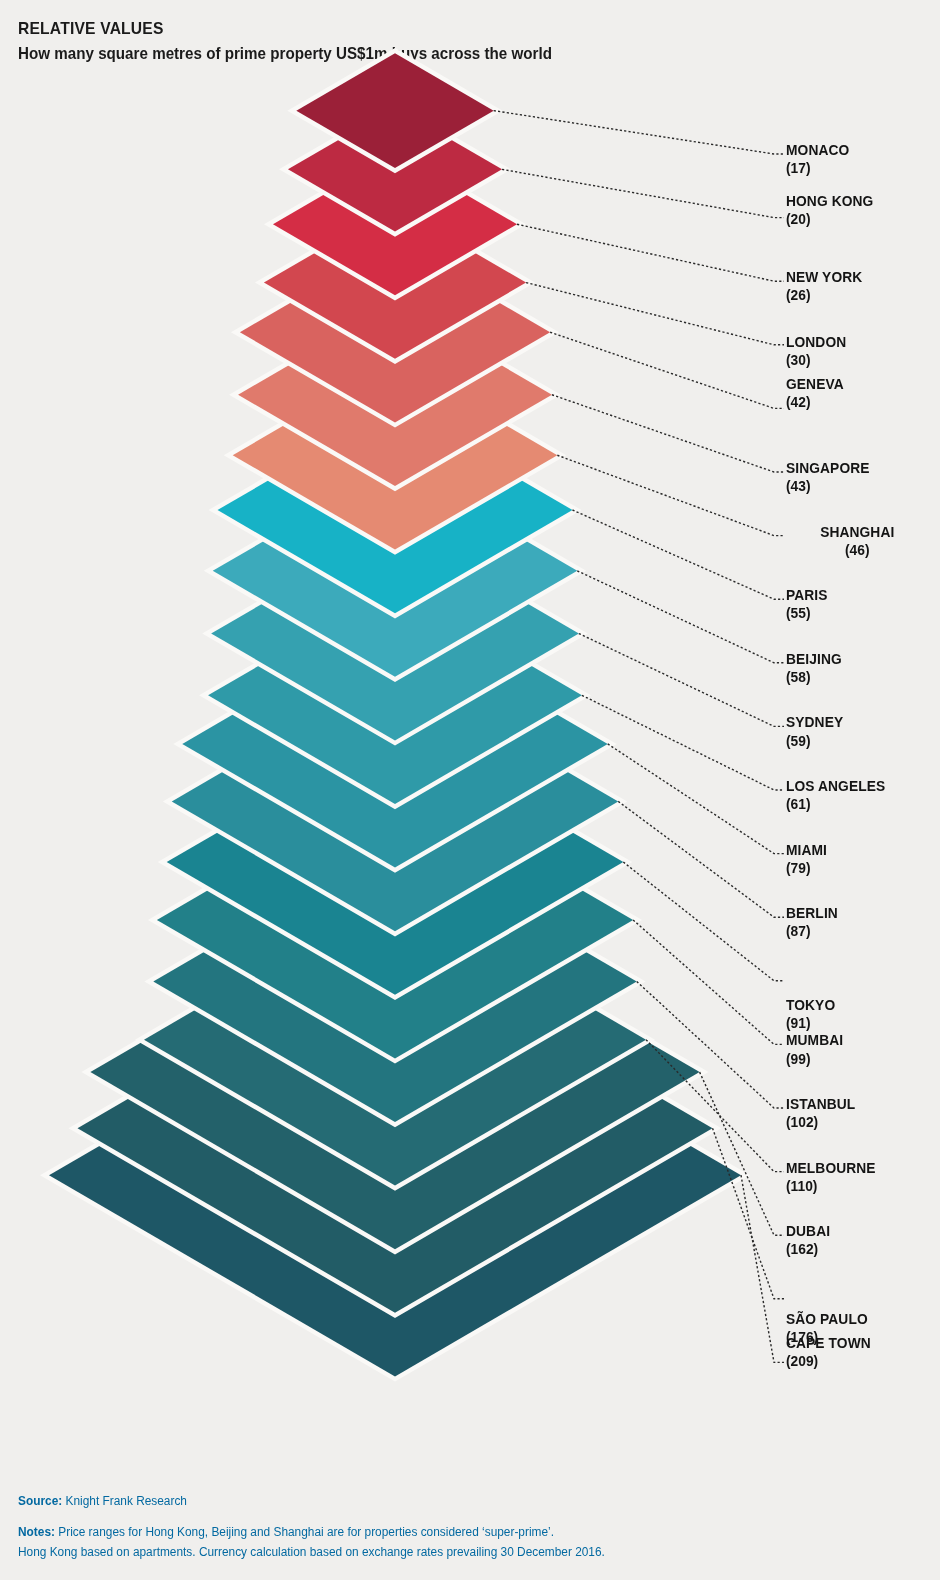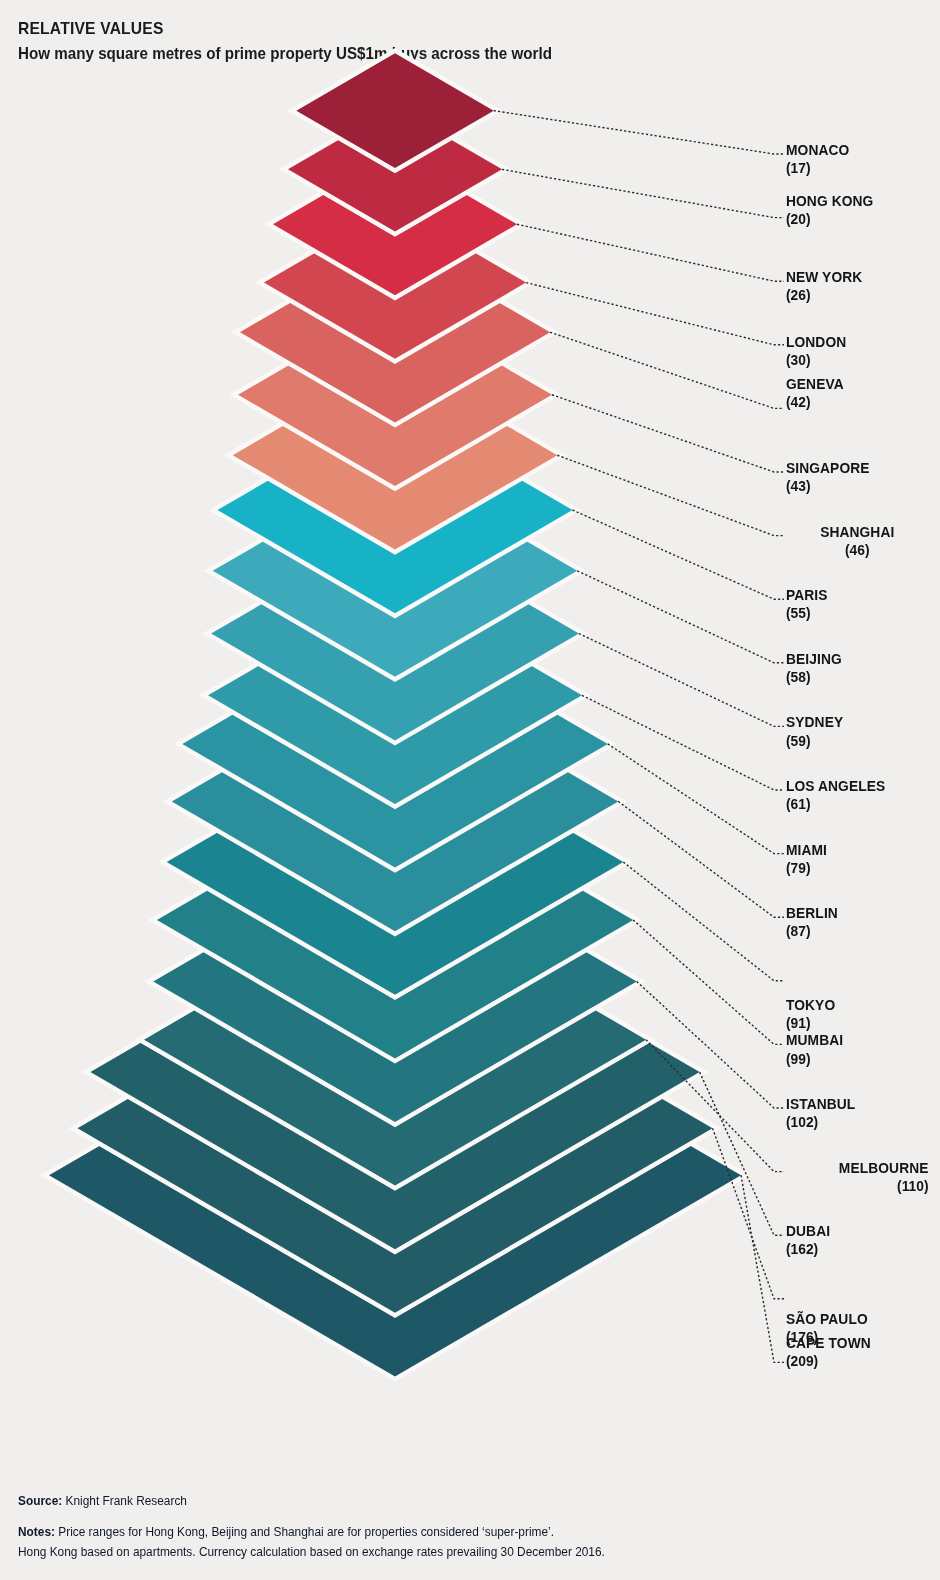--- a/index.html
+++ b/index.html
@@ -97,21 +97,21 @@
     transform: scaleX(0.95);
     transform-origin: left center;
   }
 
   
   .footer {
     position: absolute;
     left: 18px;
     top: 1492px;
     width: 880px;
-    color: #0f172a;
+    color: #0369a1;
   }
   .footer-line {
     font-size: 12.5px;
     line-height: 1.55;
     transform: scaleX(0.95);
     transform-origin: left center;
   }
   .footer-source { margin-bottom: 12px; }
   .footer-strong { font-weight: bold; }
 </style>
@@ -228,21 +228,21 @@
         <div class="label-value">(91)</div>
       </div>
       <div class="label-row" style="top: 1033.4px;">
         <div class="label-city">MUMBAI</div>
         <div class="label-value">(99)</div>
       </div>
       <div class="label-row" style="top: 1097px;">
         <div class="label-city">ISTANBUL</div>
         <div class="label-value">(102)</div>
       </div>
-      <div class="label-row" style="top: 1160.6px; text-align: right;">
+      <div class="label-row" style="top: 1160.6px;">
         <div class="label-city">MELBOURNE</div>
         <div class="label-value">(110)</div>
       </div>
       <div class="label-row" style="top: 1224.2px;">
         <div class="label-city">DUBAI</div>
         <div class="label-value">(162)</div>
       </div>
       <div class="label-row" style="top: 1287.8px; margin-top: 24px;">
         <div class="label-city">SÃO PAULO</div>
         <div class="label-value">(176)</div>

